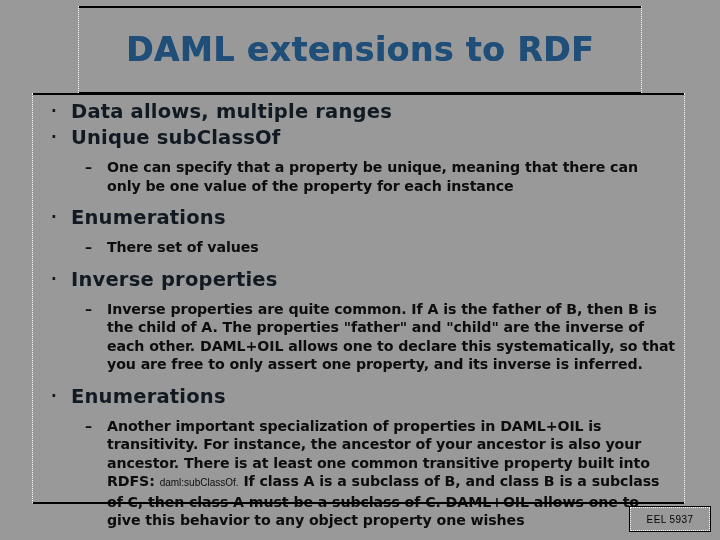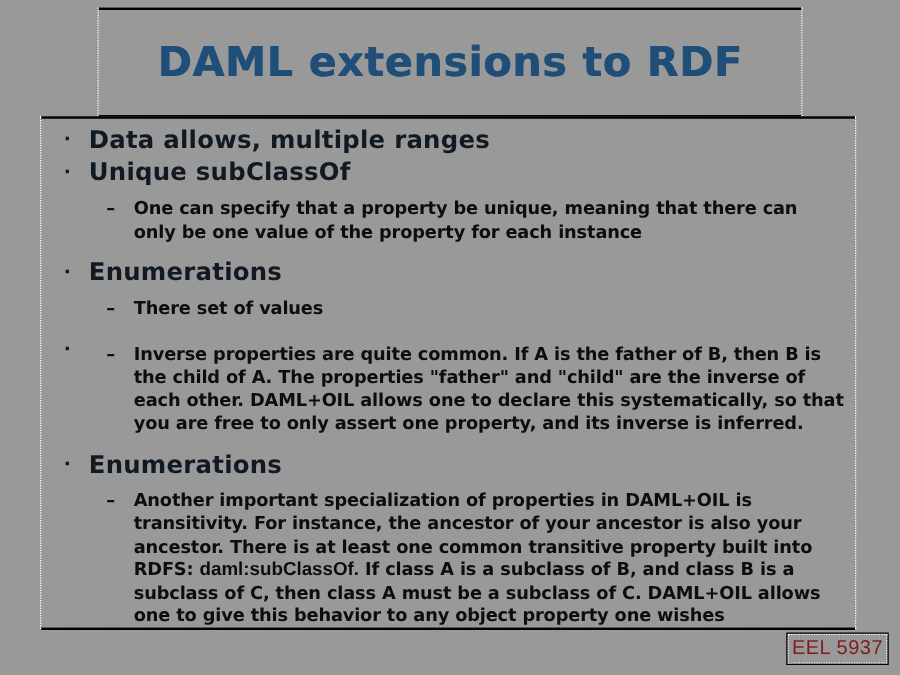--- a/index.html
+++ b/index.html
@@ -97,40 +97,40 @@
     position:absolute;left:46px;top:0;
     font-size:14.2px;line-height:18.5px;
     font-weight:bold;
     color:#0d0d0d;
   }
   .gap-sm{height:7px;}
   .gap-md{height:9px;}
 
   .mono-term{
     font-family:"Liberation Sans", sans-serif;
-    font-weight:bold;
+    font-weight:normal;
     letter-spacing:0;
-    font-size:15px;
+    font-size:10px;
   }
 
   
   .footer-ph{
     position:absolute;
     left:630px;top:507px;
     width:80px;height:24px;
     border:1px dotted #ffffff;
     box-sizing:border-box;
     outline:1px solid #000;
   }
   .footer-text{
     position:absolute;left:0;top:0;width:100%;height:100%;
     display:flex;align-items:center;justify-content:center;
-    color:#7f1d1d;
+    color:#000000;
     font-family:"Liberation Sans", sans-serif;
-    font-size:16px;
+    font-size:10px;
     letter-spacing:0.4px;
     white-space:nowrap;
   }
 </style>
 </head>
 <body>
 
 <div class="slide">
 
   <div class="title-ph">
@@ -168,20 +168,21 @@
 
       <div class="l2">
         <span class="mk">–</span>
         <span>There set of values</span>
       </div>
 
       <div class="gap-md"></div>
 
       <div class="l1">
         <span class="mk">·</span>
+        <span>Inverse properties</span>
       </div>
 
       <div class="gap-sm"></div>
 
       <div class="l2">
         <span class="mk">–</span>
         <span>Inverse properties are quite common. If A is the father of B, then B is the child of A. The properties "father" and "child" are the inverse of each other. DAML+OIL allows one to declare this systematically, so that you are free to only assert one property, and its inverse is inferred.</span>
       </div>
 
       <div class="gap-md"></div>

